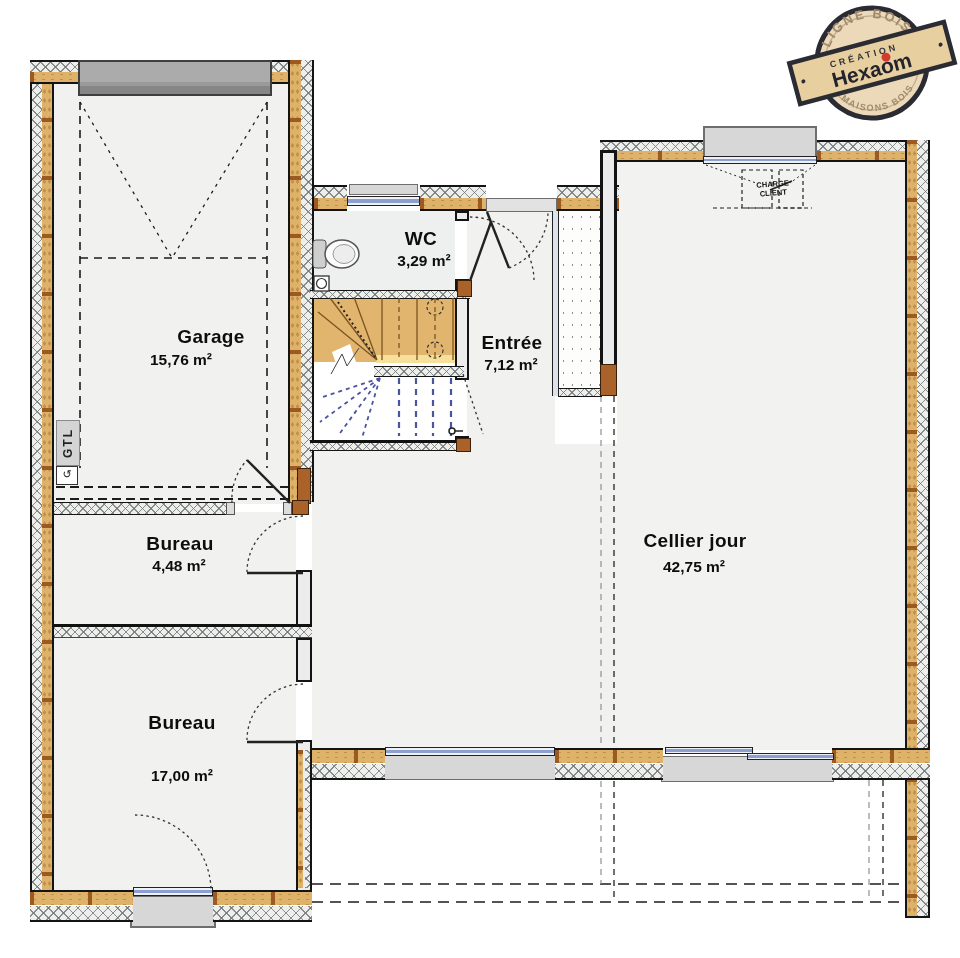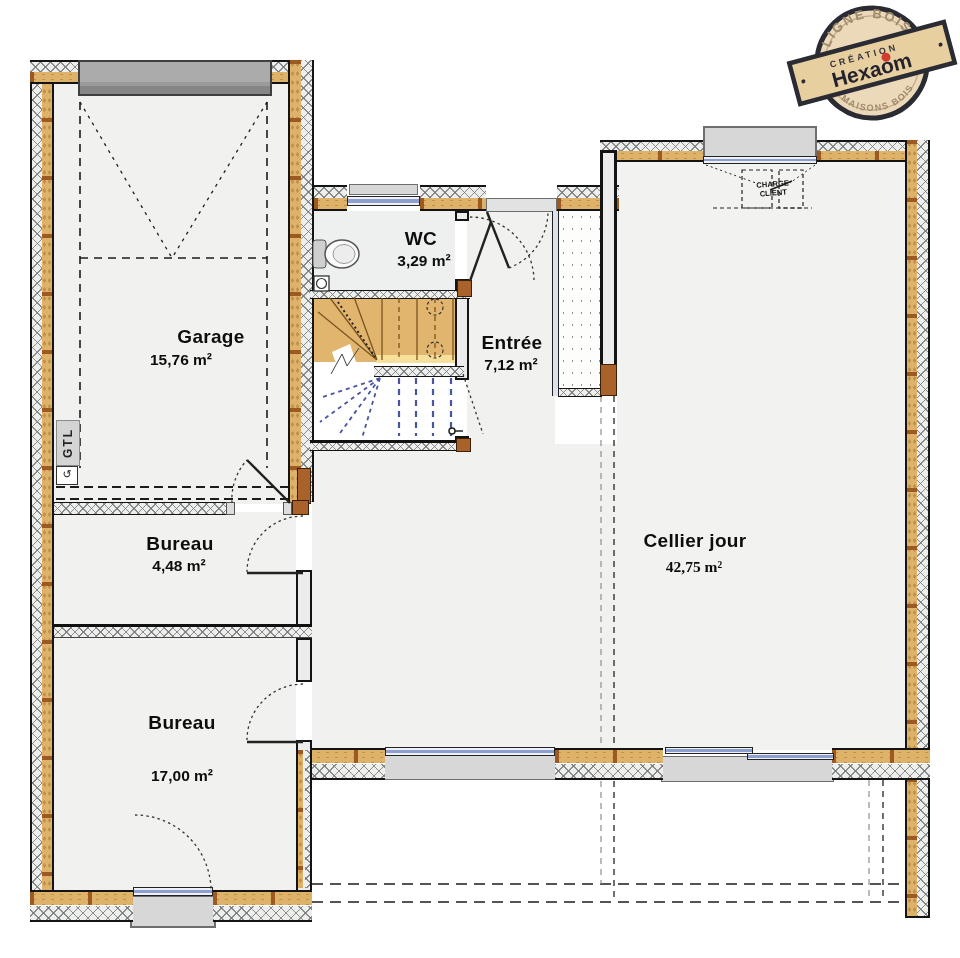--- a/index.html
+++ b/index.html
@@ -265,21 +265,21 @@
 <div class="rarea" style="left:181px;top:360px;">15,76 m²</div>
 <div class="rname" style="left:421px;top:239px;">WC</div>
 <div class="rarea" style="left:424px;top:261px;">3,29 m²</div>
 <div class="rname" style="left:512px;top:343px;">Entrée</div>
 <div class="rarea" style="left:511px;top:365px;">7,12 m²</div>
 <div class="rname" style="left:180px;top:544px;">Bureau</div>
 <div class="rarea" style="left:179px;top:566px;">4,48 m²</div>
 <div class="rname" style="left:182px;top:723px;">Bureau</div>
 <div class="rarea" style="left:182px;top:776px;">17,00 m²</div>
 <div class="rname" style="left:695px;top:541px;">Cellier jour</div>
-<div class="rarea" style="left:694px;top:567px;font-family:Liberation Serif, serif;">42,75 m²</div>
+<div class="rarea" style="left:694px;top:567px;">42,75 m²</div>
 <div id="charge">
   <div>CHARGE</div>
   <div>CLIENT</div>
 </div>
 
 <svg id="stamp" width="172" height="122" viewBox="0 0 172 122">
   <defs>
     <path id="arcT" d="M41,61 A45,45 0 0 1 131,61"></path>
     <path id="arcB" d="M38,61 A48,48 0 0 0 134,61"></path>
   </defs>

